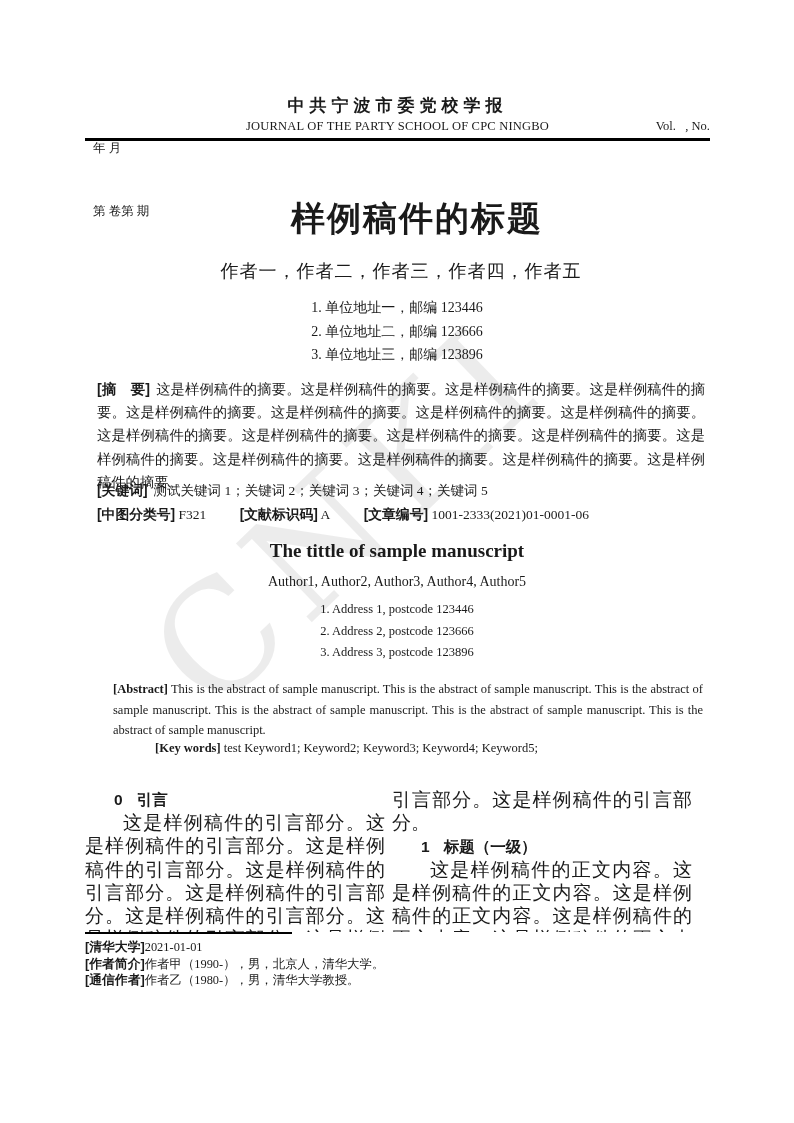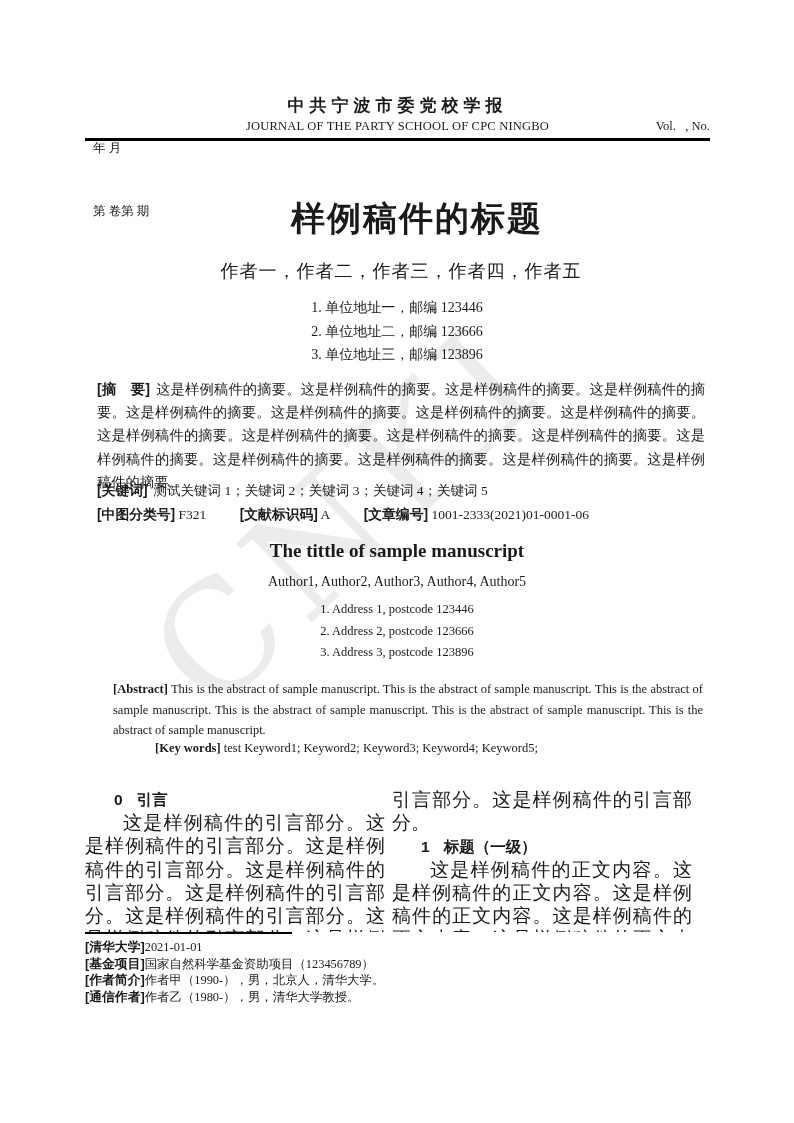--- a/index.html
+++ b/index.html
@@ -141,23 +141,20 @@
         <p class="body-par indent">这是样例稿件的正文内容。这是样例稿件的正文内容。这是样例稿件的正文内容。这是样例稿件的正文内容。这是样例稿件的正文内容。这是样例稿件的正文内容。这是样例稿件的正文内</p>
       </div>
     </div>
 
     <div class="foot-rule"></div>
     <div class="footnotes">
       <div>
         <span class="lbl">[清华大学]</span><span>2021-01-01</span>
       </div>
       <div>
-        <span class="lbl">[基金项目]</span><span>国家自然科学基金资助项目（123456789）</span>
-      </div>
-      <div>
         <span class="lbl">[作者简介]</span><span>作者甲（1990-），男，北京人，清华大学。</span>
       </div>
       <div>
         <span class="lbl">[通信作者]</span><span>作者乙（1980-），男，清华大学教授。</span>
       </div>
     </div>
 
   </div>
 </div>
 

